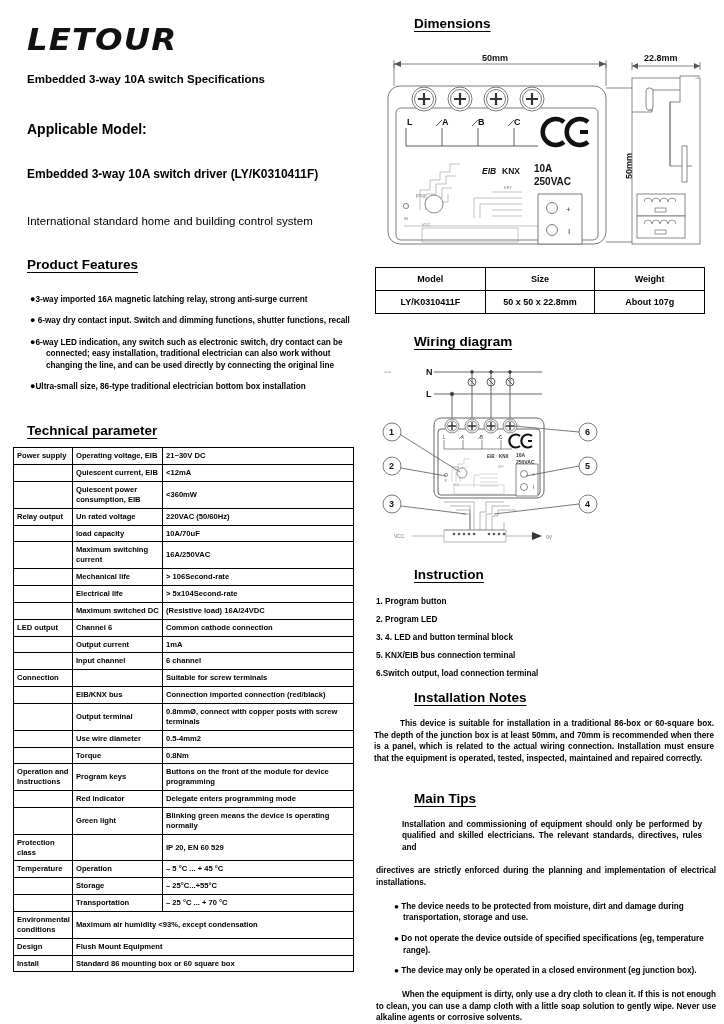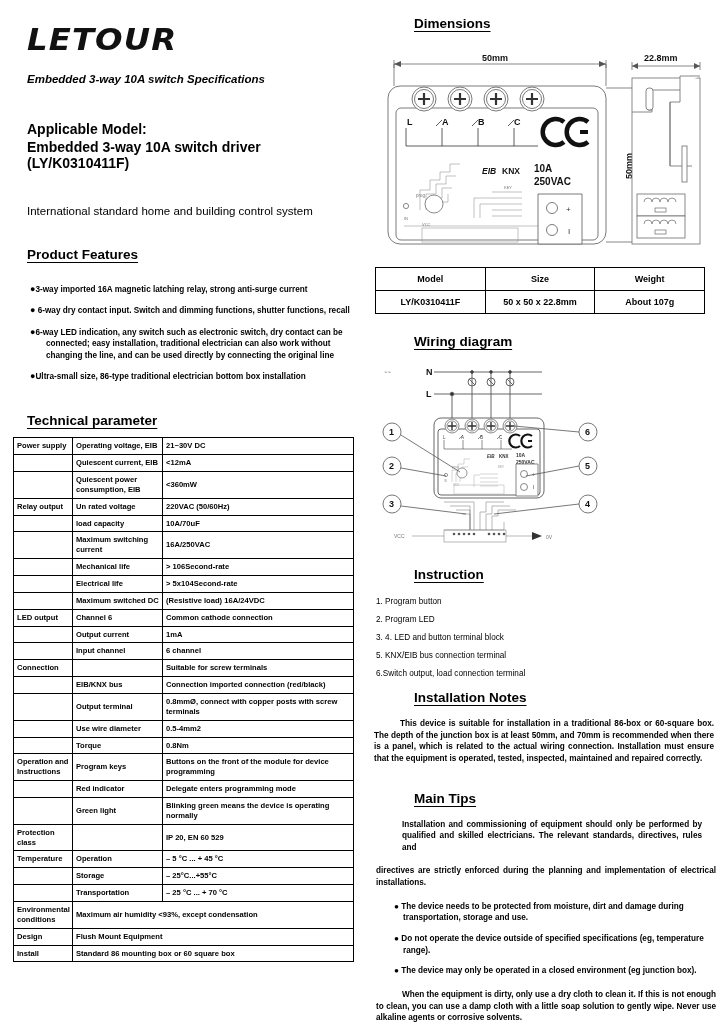--- a/index.html
+++ b/index.html
@@ -22,27 +22,27 @@
 
   
   .brand {
     font-family: "DejaVu Sans", sans-serif;
     font-weight: bold; font-style: italic;
     font-size: 30px; letter-spacing: 1px;
     margin: 22px 0 0 15px; color: #111;
     transform: scaleX(1.08); transform-origin: left center;
   }
   .subtitle {
-    font-size: 11.5px; font-weight: bold; margin: 16px 0 0 15px; font-style: italic;
+    font-size: 11.5px; font-weight: bold; margin: 16px 0 0 15px;
   }
   .applicable-h {
     font-size: 14px; font-weight: bold; margin: 36px 0 0 15px;
   }
   .applicable-model {
-    font-size: 14px; font-weight: bold; margin: 2px 0 0 15px;
+    font-size: 12px; font-weight: bold; margin: 30px 0 0 15px;
   }
   .intl {
     font-size: 11.5px; font-weight: normal; margin: 34px 0 0 15px;
   }
 
   
   .sec-h {
     font-size: 13.5px; font-weight: bold;
     text-decoration: underline;
     text-underline-offset: 3px;
@@ -87,21 +87,21 @@
     border-collapse: collapse; width: 330px; margin: 10px 0 0 1px;
     table-layout: fixed;
   }
   table.mt td {
     border: 1px solid #000; text-align: center;
     font-size: 9px; font-weight: bold; padding: 6px 2px;
   }
 
   
   .instr { margin: 14px 0 0 2px; }
-  .instr div { font-size: 8.2px; font-weight: normal; margin-bottom: 9px; }
+  .instr div { font-size: 8.2px; font-weight: bold; margin-bottom: 9px; }
 
   .para {
     font-size: 8.2px; font-weight: bold; line-height: 1.42;
     text-align: justify; margin-top: 12px;
   }
   .para.ind { text-indent: 26px; }
   .tip-list { margin: 12px 0 0 18px; }
   .tip-list .tip {
     font-size: 8.2px; font-weight: bold; line-height: 1.42;
     margin-bottom: 9px; padding-left: 9px; text-indent: -9px;

